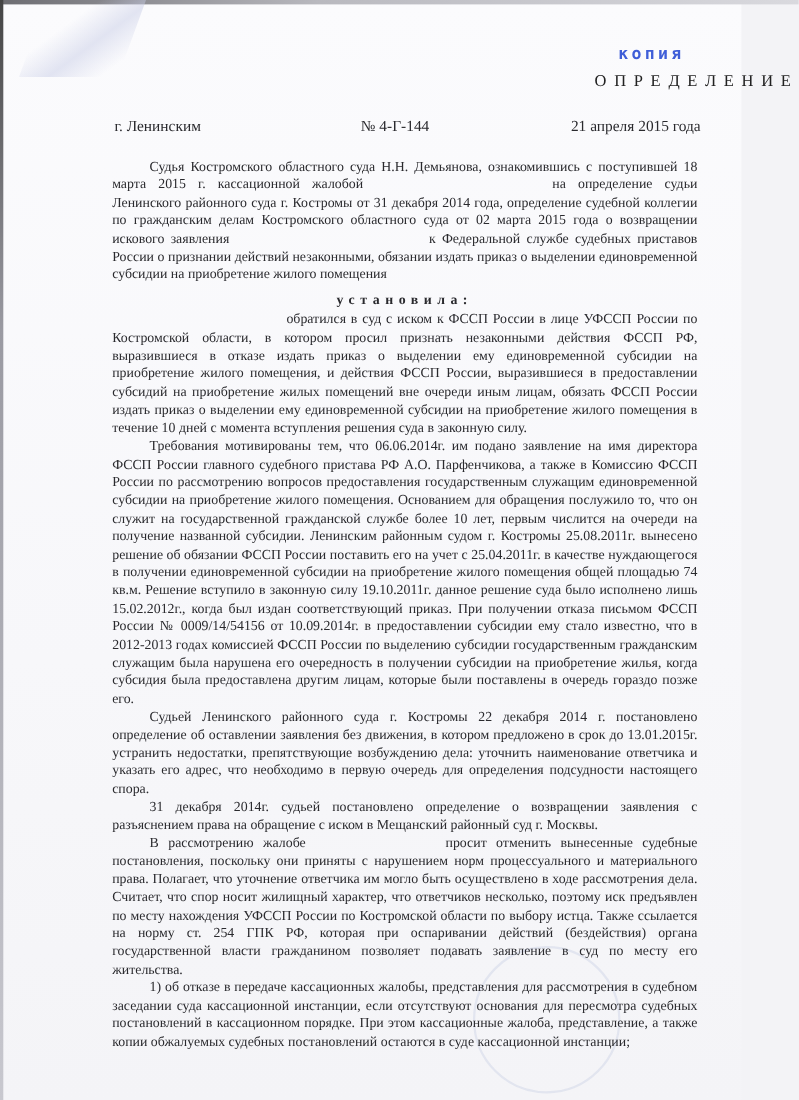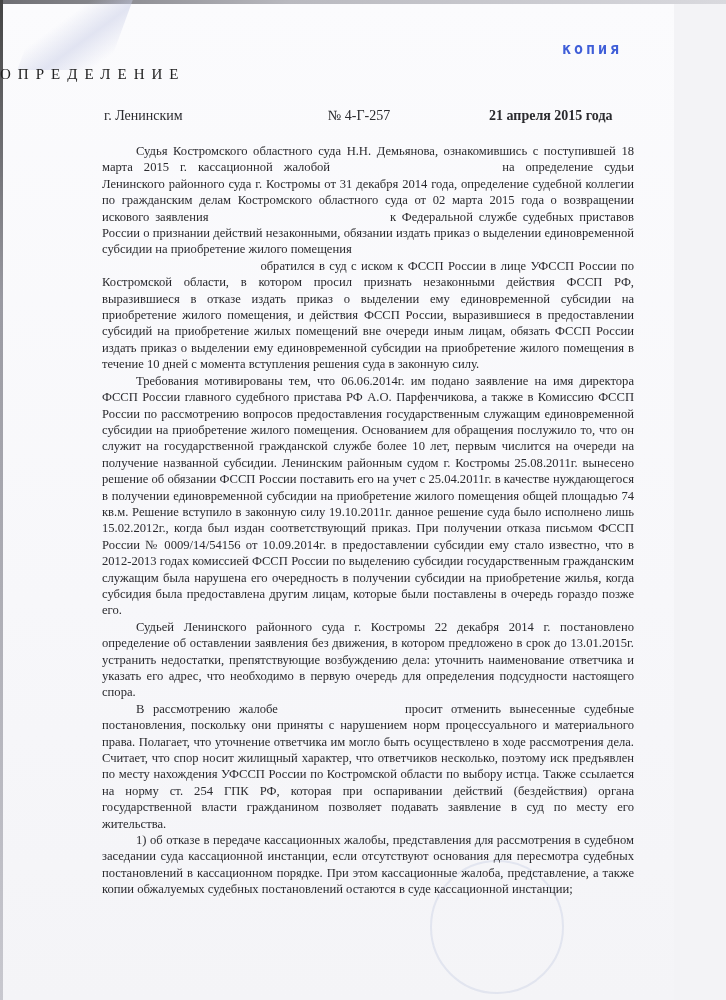--- a/index.html
+++ b/index.html
@@ -29,27 +29,27 @@
   .stamp-ghost {
     position: absolute; left: 430px; top: 860px; width: 130px; height: 130px;
     border-radius: 50%; border: 2px solid rgba(170,185,215,0.25);
   }
   .stamp {
     position: absolute; left: 562px; top: 40px;
     font-family: "DejaVu Sans Mono", monospace; font-weight: bold;
     font-size: 15px; letter-spacing: 3px; color: #3f5ed8;
   }
   .title {
-    position: absolute; left: 0; width: 726px; top: 66px; text-align: left;
+    position: absolute; left: 0; width: 726px; top: 66px; text-align: right;
     font-size: 15px; letter-spacing: 7px; font-weight: normal; color: #222;
   }
   .meta { position: absolute; top: 108px; font-size: 14px; }
   .meta.city { left: 104px; }
   .meta.num { left: 328px; }
-  .meta.date { left: 489px; font-weight: bold; text-align: center; }
+  .meta.date { left: 519px; font-weight: normal; text-align: center; }
   .body {
     position: absolute; left: 102px; top: 143px; width: 532px;
     font-size: 12.6px; line-height: 16.4px; text-align: justify;
   }
   .body p { margin: 0; text-indent: 34px; }
   .heading {
     text-align: center; letter-spacing: 5px; font-weight: bold;
     margin: 6px 0 2px 0 !important; text-indent: 0 !important;
   }
   .gap { display: inline-block; }
@@ -60,39 +60,41 @@
 <div class="page">
   <div class="top-edge"></div>
   <div class="left-edge"></div>
   <div class="bleed"></div>
   <div class="stamp-ghost"></div>
 
   <div class="stamp">копия</div>
   <div class="title">ОПРЕДЕЛЕНИЕ</div>
 
   <div class="meta city">г.  Ленинским</div>
-  <div class="meta num">№ 4-Г-257</div>
+  <div class="meta num">№ 4-Г-144</div>
   <div class="meta date">21 апреля 2015 года</div>
 
   <div class="body">
     <p>
       <span>Судья Костромского областного суда Н.Н. Демьянова, ознакомившись с поступившей  18 марта  2015 г.  кассационной жалобой</span>
       <span class="gap" style="width:150px"></span>
       <span>на определение судьи Ленинского районного суда г. Костромы от 31 декабря 2014 года, определение судебной коллегии по гражданским делам Костромского областного суда от 02 марта 2015 года о возвращении искового заявления</span>
       <span class="gap" style="width:170px"></span>
       <span>к Федеральной службе судебных приставов России о признании действий незаконными, обязании издать приказ о выделении единовременной субсидии на приобретение жилого помещения</span>
     </p>
 
+    <p class="heading">установила:</p>
 
     <p>
       <span class="gap" style="width:120px"></span>
       <span>обратился в суд с иском к ФССП России в лице УФССП России по Костромской области, в котором просил признать незаконными действия ФССП РФ, выразившиеся в отказе издать приказ о выделении ему единовременной субсидии на приобретение жилого помещения, и действия ФССП России, выразившиеся в предоставлении субсидий на приобретение жилых помещений вне очереди иным лицам, обязать ФССП России издать приказ о выделении ему единовременной субсидии на приобретение жилого помещения в течение 10 дней с момента вступления решения суда в законную силу.</span>
     </p>
     <p>Требования мотивированы тем, что 06.06.2014г. им подано заявление на имя директора ФССП России главного судебного пристава РФ А.О. Парфенчикова, а также в Комиссию ФССП России по рассмотрению вопросов предоставления государственным служащим единовременной субсидии на приобретение жилого помещения. Основанием для обращения послужило то, что он служит на государственной гражданской службе более 10 лет, первым числится на очереди на получение названной субсидии. Ленинским районным судом г. Костромы 25.08.2011г. вынесено решение об обязании ФССП России поставить его на учет с 25.04.2011г. в качестве нуждающегося в получении единовременной субсидии на приобретение жилого помещения общей площадью 74 кв.м. Решение вступило в законную силу 19.10.2011г. данное решение суда было исполнено лишь 15.02.2012г., когда был издан соответствующий приказ. При получении отказа письмом ФССП России № 0009/14/54156 от 10.09.2014г. в предоставлении субсидии ему стало известно, что в 2012-2013 годах комиссией ФССП России по выделению субсидии государственным гражданским служащим была нарушена его очередность в получении субсидии на приобретение жилья, когда субсидия была предоставлена другим лицам, которые были поставлены в очередь гораздо позже его.</p>
     <p>Судьей Ленинского районного суда г. Костромы 22 декабря 2014 г. постановлено определение об оставлении заявления без движения, в котором предложено в срок до 13.01.2015г. устранить недостатки, препятствующие возбуждению дела: уточнить наименование ответчика и указать его адрес, что необходимо в первую очередь для определения подсудности настоящего спора.</p>
+    <p>31 декабря 2014г. судьей постановлено определение о возвращении заявления с разъяснением права на обращение с иском в Мещанский районный суд г. Москвы.</p>
     <p>
       <span>В рассмотрению жалобе</span>
       <span class="gap" style="width:110px"></span>
       <span>просит отменить вынесенные судебные постановления, поскольку они приняты с нарушением норм процессуального и материального права. Полагает, что уточнение ответчика им могло быть осуществлено в ходе рассмотрения дела. Считает, что спор носит жилищный характер, что ответчиков несколько, поэтому иск предъявлен по месту нахождения УФССП России по Костромской области по выбору истца. Также ссылается на норму ст. 254 ГПК РФ, которая при оспаривании действий (бездействия) органа государственной власти гражданином позволяет подавать заявление в суд по месту его жительства.</span>
     </p>
     <p>1) об отказе в передаче кассационных жалобы, представления для рассмотрения в судебном заседании суда кассационной инстанции, если отсутствуют основания для пересмотра судебных постановлений в кассационном порядке. При этом кассационные жалоба, представление, а также копии обжалуемых судебных постановлений остаются в суде кассационной инстанции;</p>
 
   </div>
 </div>
 

